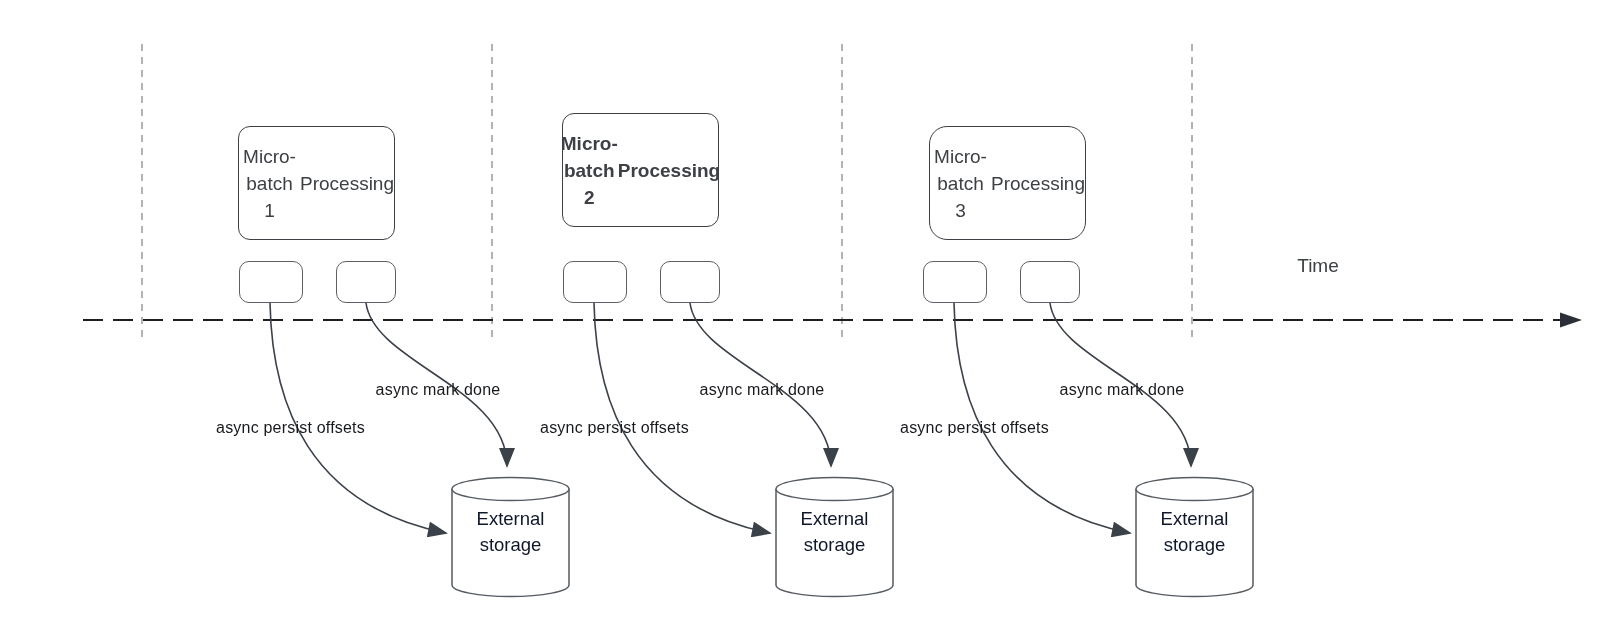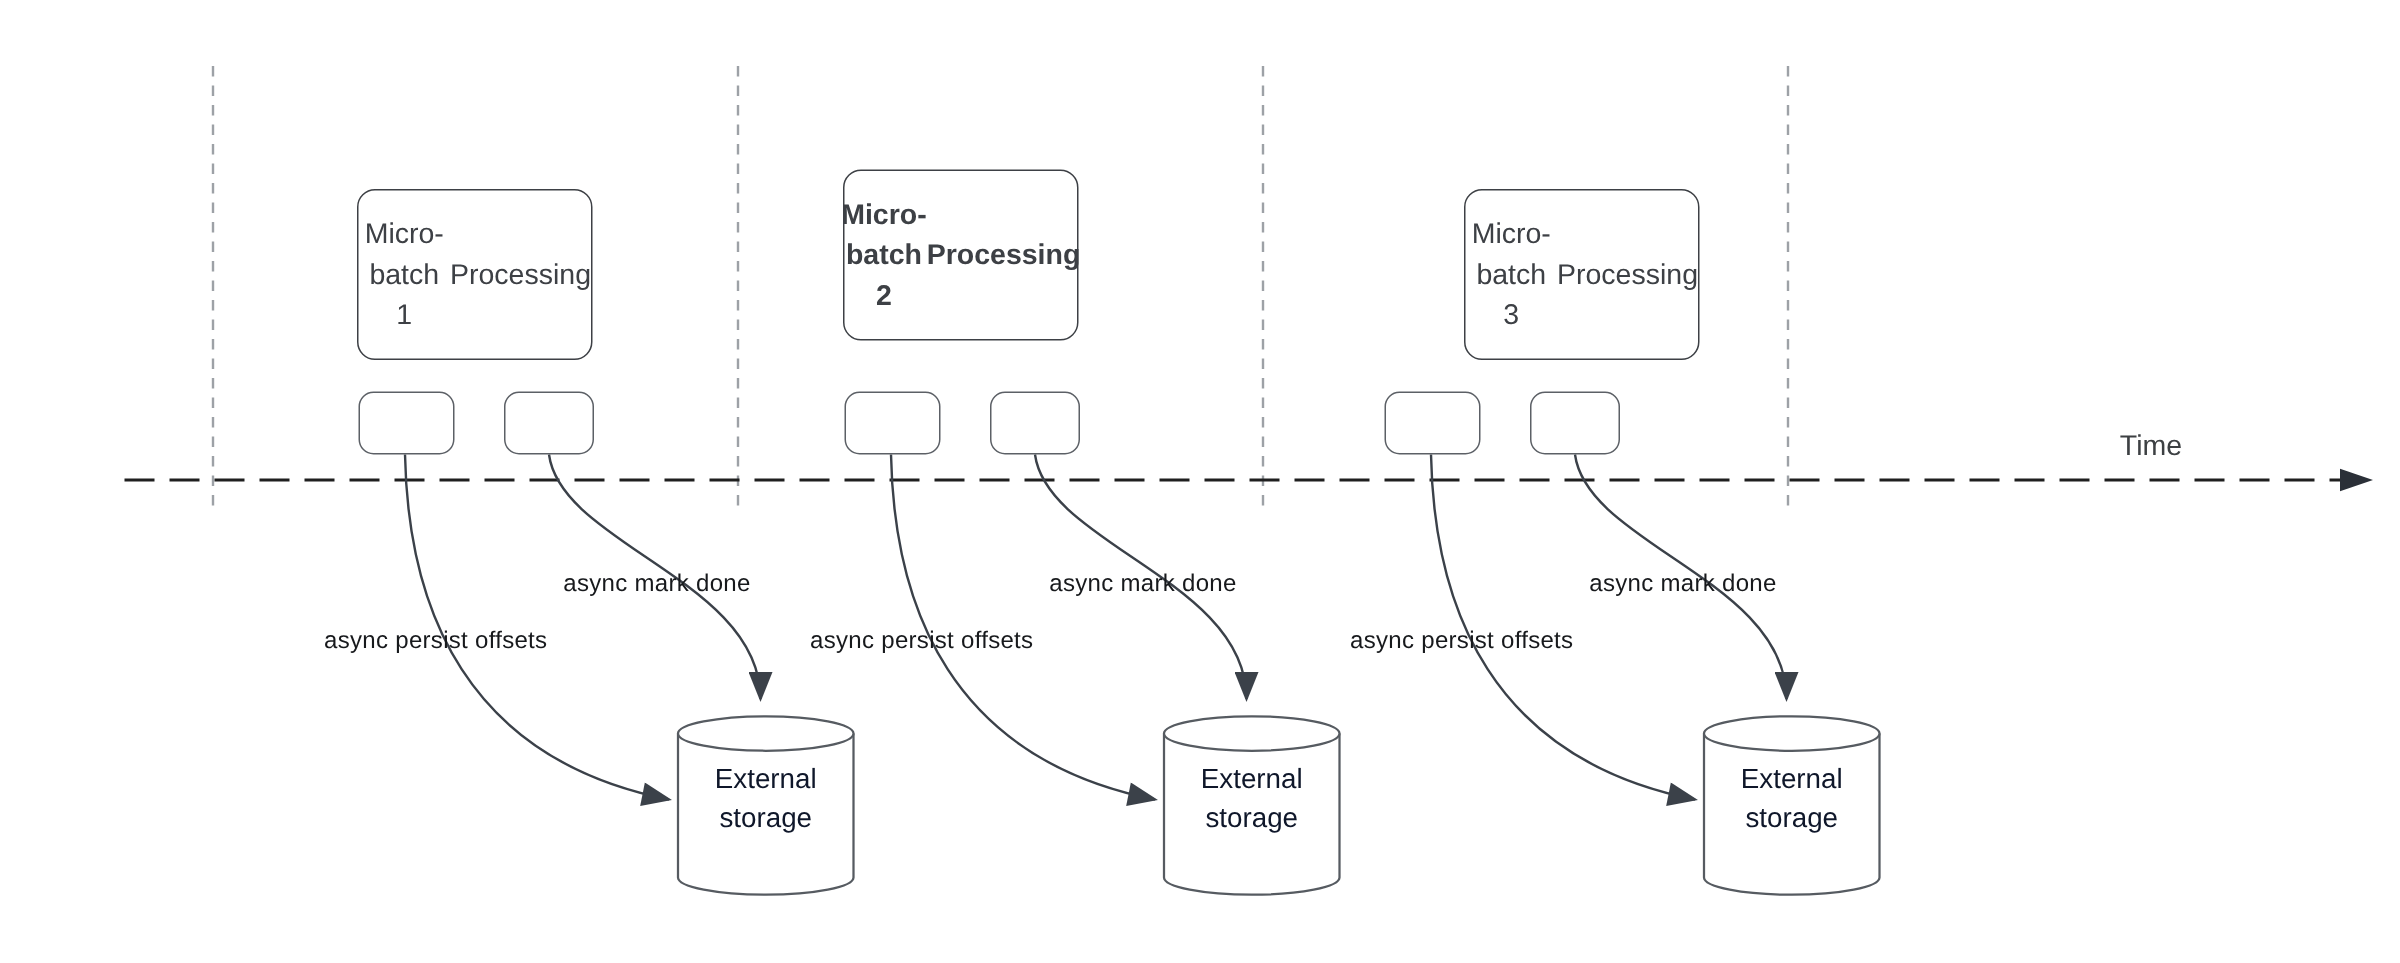--- a/index.html
+++ b/index.html
@@ -98,28 +98,28 @@
   </div>
   <div class="abs small-box" style="left:563px;top:261px;"></div>
   <div class="abs small-box" style="left:660px;top:261px;width:60px;"></div>
   <div class="abs arrow-label" style="left:527px;top:419px;width:175px;">async persist offsets</div>
   <div class="abs arrow-label" style="left:689px;top:381px;width:146px;">async mark done</div>
   <div class="abs storage-label" style="left:776px;top:506px;">
     <div>External</div>
     <div>storage</div>
   </div>
 
-  <div class="abs big-box" style="left:976px;top:126px;">
+  <div class="abs big-box" style="left:929px;top:126px;border-radius:18px;">
     <span>Micro-batch 3</span>
     <span>Processing</span>
   </div>
   <div class="abs small-box" style="left:923px;top:261px;"></div>
   <div class="abs small-box" style="left:1020px;top:261px;width:60px;"></div>
   <div class="abs arrow-label" style="left:887px;top:419px;width:175px;">async persist offsets</div>
   <div class="abs arrow-label" style="left:1049px;top:381px;width:146px;">async mark done</div>
   <div class="abs storage-label" style="left:1136px;top:506px;">
     <div>External</div>
     <div>storage</div>
   </div>
 
-  <div class="abs time-label" style="left:1404px;top:255px;margin-top:32px;">Time</div>
+  <div class="abs time-label" style="left:1288px;top:255px;">Time</div>
 
 </div>
 
 </body></html>

